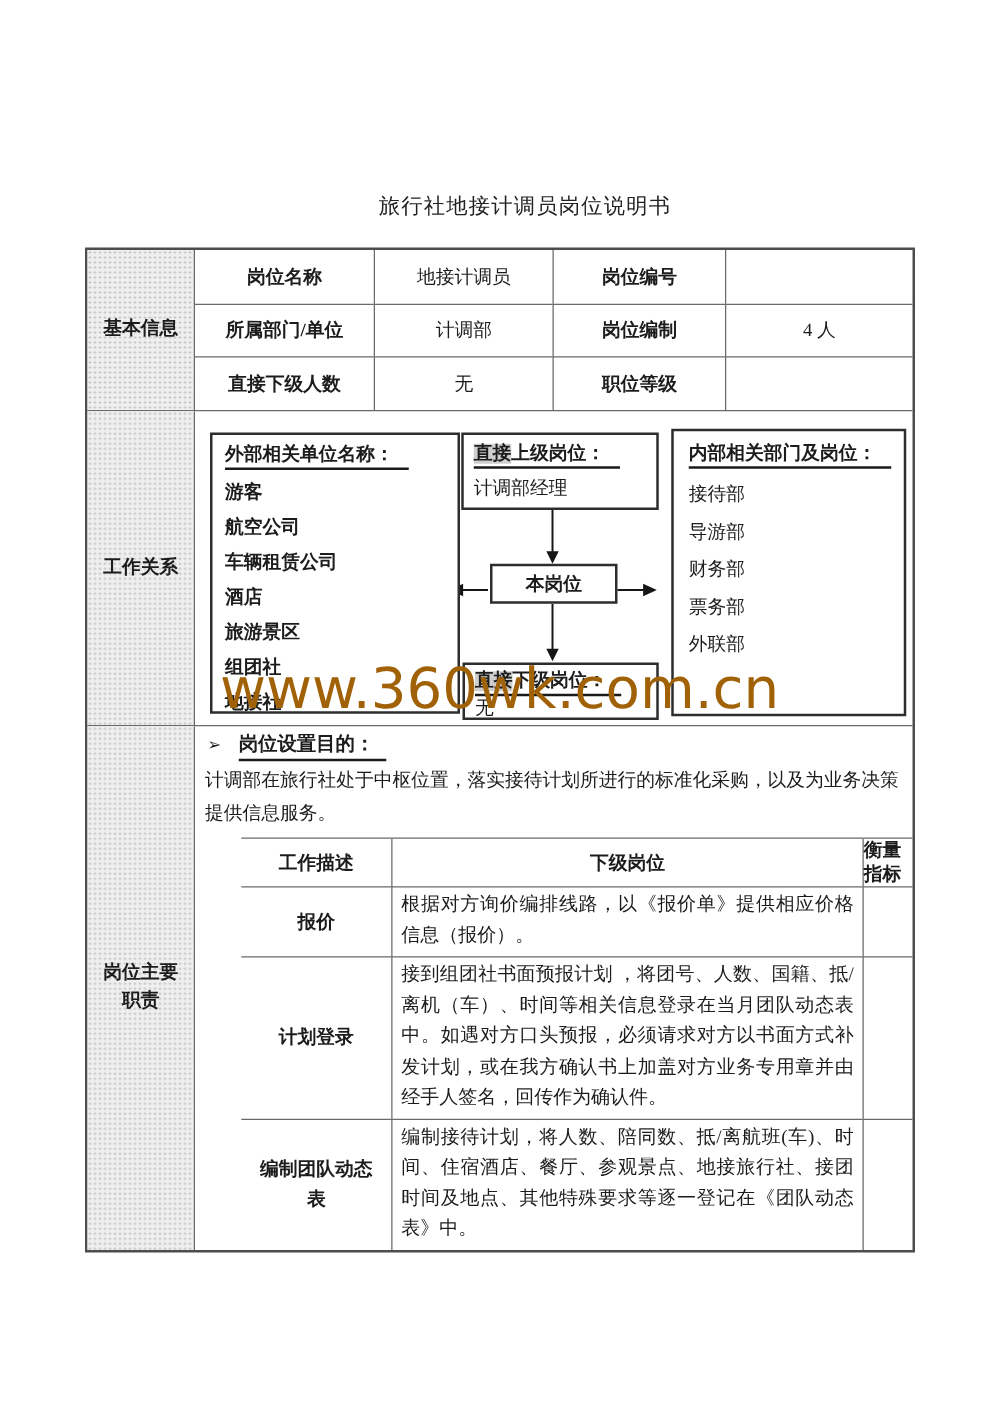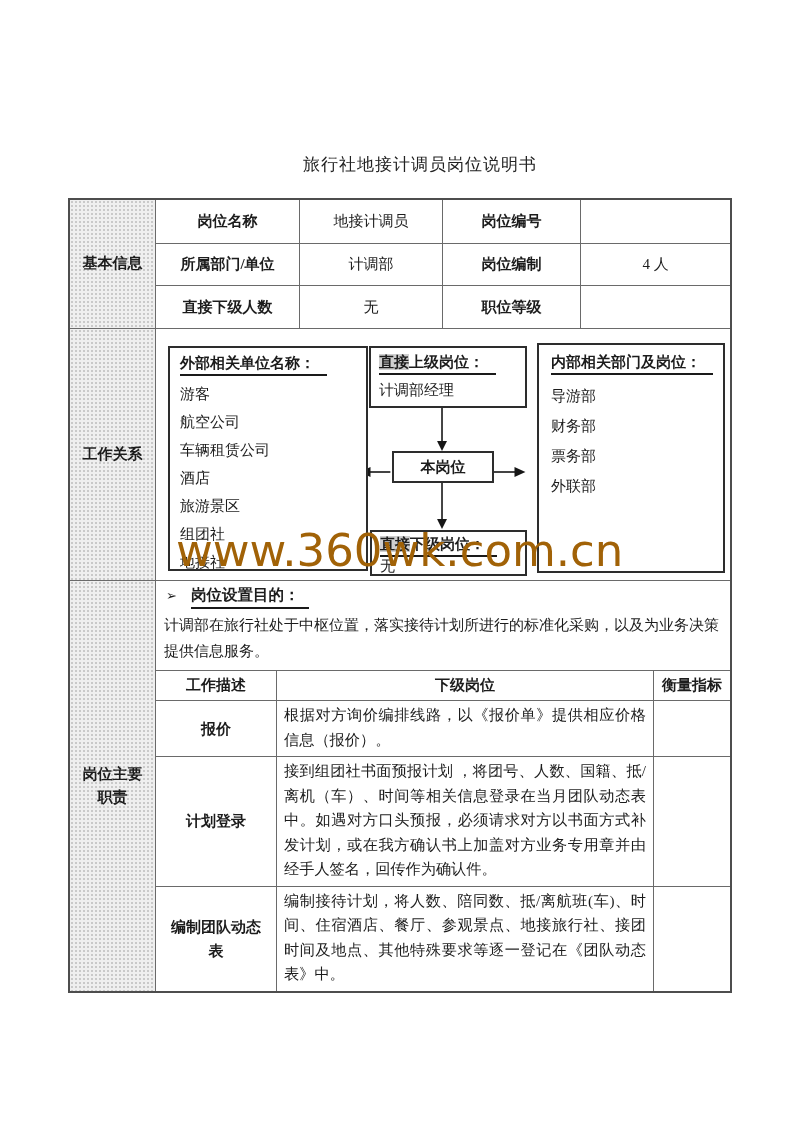--- a/index.html
+++ b/index.html
@@ -39,21 +39,21 @@
   .cell.lbl { font-weight:bold; }
 
   
   .content2 { flex:1; position:relative; height:251px; overflow:hidden; }
   .dbox { position:absolute; border:2px solid #2d2d2d; background:#fff;
           box-sizing:border-box; font-size:15px; overflow:hidden; z-index:2; }
   .box-heading { display:inline-block; font-weight:bold; font-size:15px;
                  border-bottom:2px solid #1a1a1a; padding:0 12px 1px 0; white-space:nowrap; }
   .hl { background:#cfcfcf; }
   .ext-box { left:12px; top:17px; width:200px; height:225px; padding:6px 0 0 10px; }
-  .ext-item { line-height:28px; }
+  .ext-item { line-height:28px;font-weight:bold; }
   .ext-item:first-of-type { margin-top:4px; }
   .sup-box { left:213px; top:17px; width:158px; height:62px; padding:5px 0 12px 8px; }
   .sup-value { margin-top:6px; }
   .self-box { left:236px; top:122px; width:102px; height:32px;
               display:flex; align-items:center; justify-content:center; font-weight:bold; }
   .sub-box { left:214px; top:201px; width:157px; height:46px; padding:3px 0 0 8px; }
   .int-box { left:381px; top:14px; width:188px; height:230px; padding:8px 0 0 12px; }
   .int-item { line-height:30px; }
   .int-item:first-of-type { margin-top:6px; }
   .arrows { position:absolute; left:0; top:0; width:100%; height:100%; z-index:1; }
@@ -61,21 +61,21 @@
   
   .content3 { flex:1; }
   .purpose { padding:4px 8px 6px 8px; }
   .purpose-head { font-size:15.5px; }
   .purpose-bullet { display:inline-block; margin:0 14px 0 2px; font-size:13px;
                     font-family:"DejaVu Sans",sans-serif; }
   .purpose-heading { font-weight:bold; display:inline-block;
                      border-bottom:2px solid #1a1a1a; padding:0 10px 1px 0; }
   .purpose-text { font-size:15px; line-height:26px; margin-top:3px; }
   .resp-table { display:grid; grid-template-columns:120px 377px 1fr;
-                border-top:1px solid #6a6a6a; }
+                border-top:1px solid #6a6a6a;margin-left:37px; }
   .r-cell { border-left:1px solid #6a6a6a; border-top:1px solid #6a6a6a;
             box-sizing:border-box; font-size:15px; }
   .r-cell.no-left { border-left:none; }
   .r-cell.no-top  { border-top:none; }
   .r-head { font-weight:bold; display:flex; align-items:center; justify-content:center;
             min-height:29px; }
   .task-cell { font-weight:bold; display:flex; align-items:center; justify-content:center;
                text-align:center; padding:4px 10px; line-height:24px; }
   .content-cell { padding:2px 7px 4px 7px; line-height:24.5px; font-size:15.2px;
                   text-align:justify; }
@@ -155,20 +155,21 @@
           <span>本岗位</span>
         </div>
 
         <div class="dbox sub-box">
           <span class="box-heading"><span class="hl">直接</span><span>下级岗位：</span></span>
           <div>无</div>
         </div>
 
         <div class="dbox int-box">
           <span class="box-heading">内部相关部门及岗位：</span>
+          <div class="int-item">接待部</div>
           <div class="int-item">导游部</div>
           <div class="int-item">财务部</div>
           <div class="int-item">票务部</div>
           <div class="int-item">外联部</div>
         </div>
 
       </div>
     </div>
 
     <div class="section">

